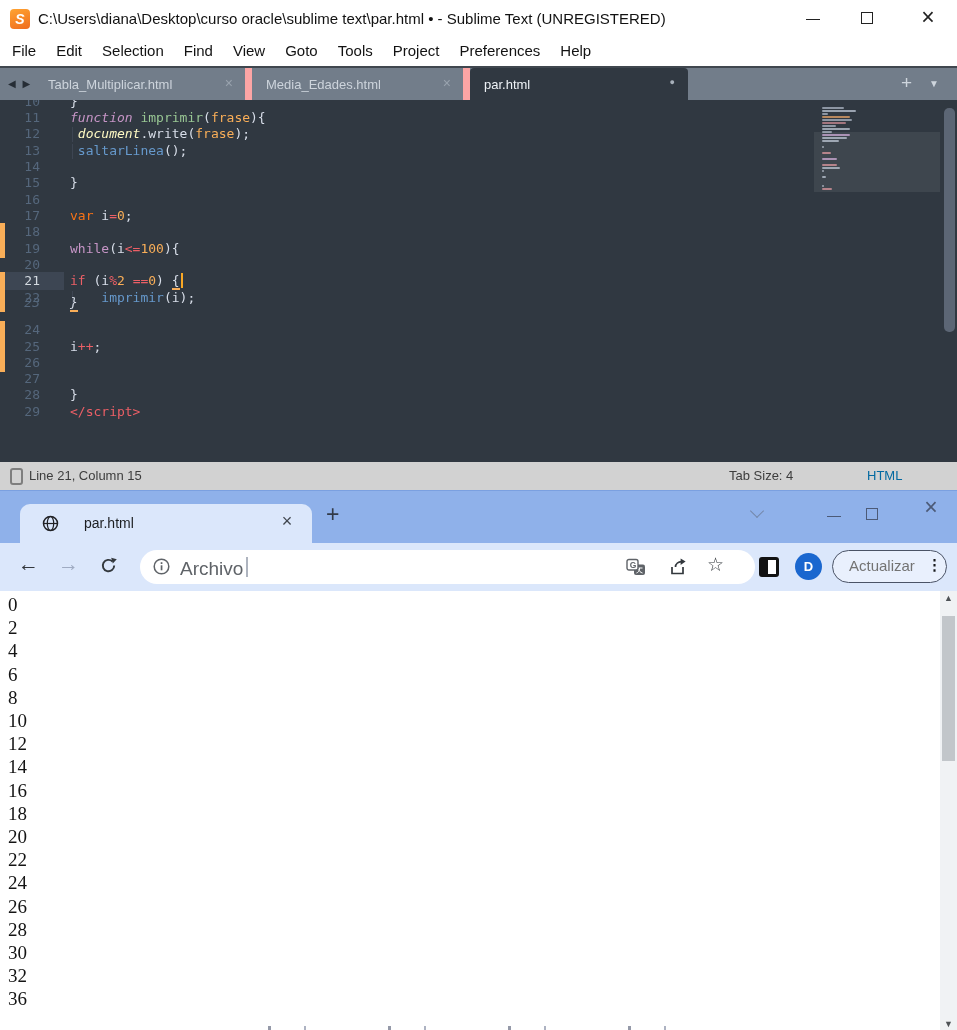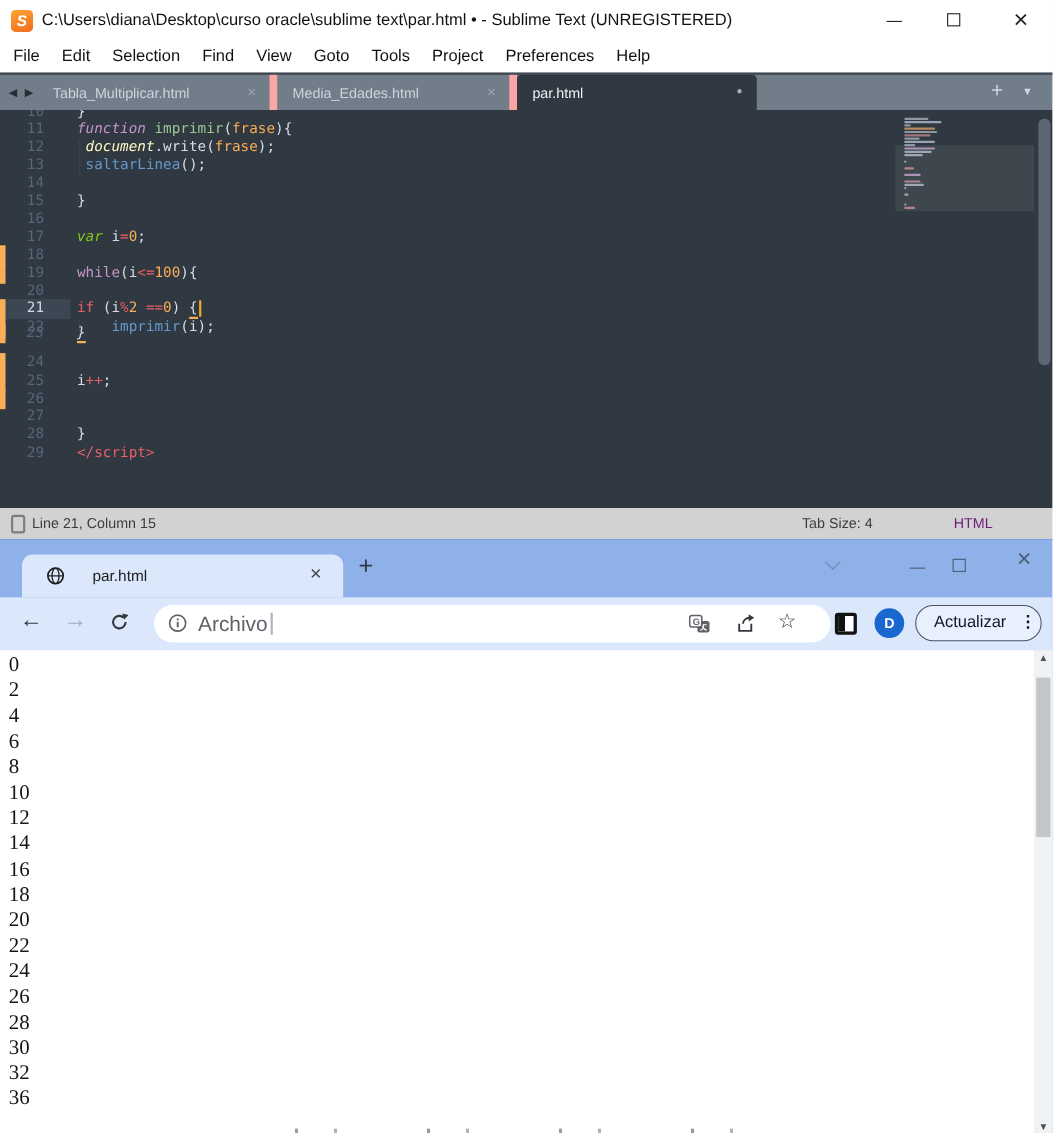--- a/index.html
+++ b/index.html
@@ -35,40 +35,40 @@
   .code-row{position:absolute;left:0;width:940px;height:16.32px}
   .gut{position:absolute;left:0;top:0;width:40px;text-align:right;color:#55677c}
   .gut-cur{color:#d2d9e0}
   .cur-line-hl{position:absolute;left:0;top:-1px;width:64px;height:18px;background:#3d4653}
   .mod-marker{position:absolute;left:0;top:-1px;width:5px;height:18px;background:#f9ae58}
   .indent-guide{position:absolute;left:72px;top:1px;width:1px;height:15px;background:#3d4552}
   .ct{position:absolute;left:70px;top:0;white-space:pre}
   .tk-d{color:#d8dee9}
   .tk-pi{color:#c695c6;font-style:italic}
   .tk-p{color:#c695c6}
-  .tk-ri{color:#84cc16;font-style:italic}
+  .tk-ri{color:#f97316;}
   .tk-r{color:#ec5f66}
   .tk-g{color:#99c794}
   .tk-o{color:#f9ae58}
   .tk-b{color:#6699cc}
   .tk-doc{color:#fef9c3;font-style:italic}
   .tk-tag{color:#ec5f66}
   .tk-ul{border-bottom:2px solid #f9ae58}
   .tk-cur{display:inline-block;width:2px;height:15px;background:#f9a825;vertical-align:text-bottom;margin-left:1px}
 
   .minimap{position:absolute;left:818px;top:6px;width:122px;height:175px}
   .mm-view{position:absolute;left:-4px;top:26px;width:126px;height:60px;background:rgba(255,255,255,.07)}
   .mm-row{height:2px;margin:1px 0 0 4px;border-radius:1px}
   .st-vthumb{position:absolute;left:944px;top:8px;width:11px;height:224px;background:#5c6675;border-radius:5px}
 
   .st-status{position:absolute;top:462px;left:0;width:957px;height:28px;background:#d2d2d2}
   .status-icon{position:absolute;left:10px;top:6px;width:13px;height:17px;border:2px solid #7e7e7e;border-radius:3px;box-sizing:border-box}
   .status-pos{position:absolute;left:29px;top:0;line-height:28px;font-size:13px;color:#3d3d3d}
   .status-tabsize{position:absolute;left:729px;top:0;line-height:28px;font-size:13px;color:#3d3d3d}
-  .status-syntax{position:absolute;left:867px;top:0;line-height:28px;font-size:13px;color:#701a75}
+  .status-syntax{position:absolute;left:867px;top:0;line-height:28px;font-size:13px;color:#0369a1}
 
   
   .browser{position:absolute;top:490px;left:0;width:957px;height:540px;background:#8fb1ea;border-top:1px solid #7ba0e0;box-sizing:border-box}
   .b-tab{position:absolute;left:20px;top:13px;width:292px;height:39px;background:#dbe7fb;border-radius:10px 10px 0 0}
   .b-globe{position:absolute;left:22px;top:11px;width:17px;height:17px}
   .b-tab-title{position:absolute;left:64px;top:11px;font-size:14px;color:#1c1e21}
   .b-tab-x{position:absolute;left:255px;top:7px;font-size:18px;color:#40464e;width:24px;text-align:center}
   .b-newtab{position:absolute;left:326px;top:10px;font-size:23px;color:#323a48;font-weight:300}
   .b-chev{position:absolute;left:752px;top:15px;width:9px;height:9px;border-right:1.8px solid #7488ab;border-bottom:1.8px solid #7488ab;transform:rotate(45deg)}
   .b-min{position:absolute;left:827px;top:25px;width:14px;height:0;border-top:1.7px solid #4c5a77}
@@ -86,21 +86,21 @@
   .om-url{position:absolute;left:121px;top:8px;font-size:15px;color:#1d2024;white-space:nowrap}
   .om-translate{position:absolute;left:486px;top:8px;width:20px;height:19px}
   .om-share{position:absolute;left:528px;top:8px;width:20px;height:19px}
   .om-star{position:absolute;left:567px;top:3px;font-size:19px;color:#33383d}
   .panel-icon{position:absolute;left:759px;top:14px;width:14px;height:14px;border:3.5px solid #121212;border-radius:3px;
               background:linear-gradient(to right,#121212 0 45%,#fff 45%)}
   .avatar{position:absolute;left:795px;top:10px;width:27px;height:27px;border-radius:50%;background:#1a67cf;color:#fff;
           font-size:13px;font-weight:bold;text-align:center;line-height:27px}
   .update-btn{position:absolute;left:832px;top:7px;width:115px;height:33px;border:1.5px solid #4a5366;border-radius:17px;
               background:#e9f0fd;box-sizing:border-box}
-  .update-label{position:absolute;left:16px;top:6px;font-size:15px;color:#0f172a}
+  .update-label{position:absolute;left:16px;top:6px;font-size:15px;color:#737373}
   .kebab{position:absolute;left:94px;top:5px;font-size:15px;color:#16181b;font-weight:bold;letter-spacing:0}
 
   .b-content{position:absolute;left:0;top:100px;width:940px;height:440px;background:#fff;overflow:hidden}
   #page-numbers{padding-top:2px}
   .pnum{font-family:"Liberation Serif",serif;font-size:19px;line-height:23.2px;color:#141414;padding-left:8px}
   .taskbar-sliver{position:absolute;left:230px;top:435px;width:480px;height:5px;opacity:.55;
       background:repeating-linear-gradient(90deg,transparent 0 38px,#3e4662 38px 41px,transparent 41px 74px,#6a7490 74px 76px,transparent 76px 120px)}
 
   .b-vscroll{position:absolute;left:940px;top:100px;width:17px;height:440px;background:#f0f2f4}
   .b-arrow-up{position:absolute;left:0;top:2px;width:17px;text-align:center;font-size:9px;color:#4e5256}

